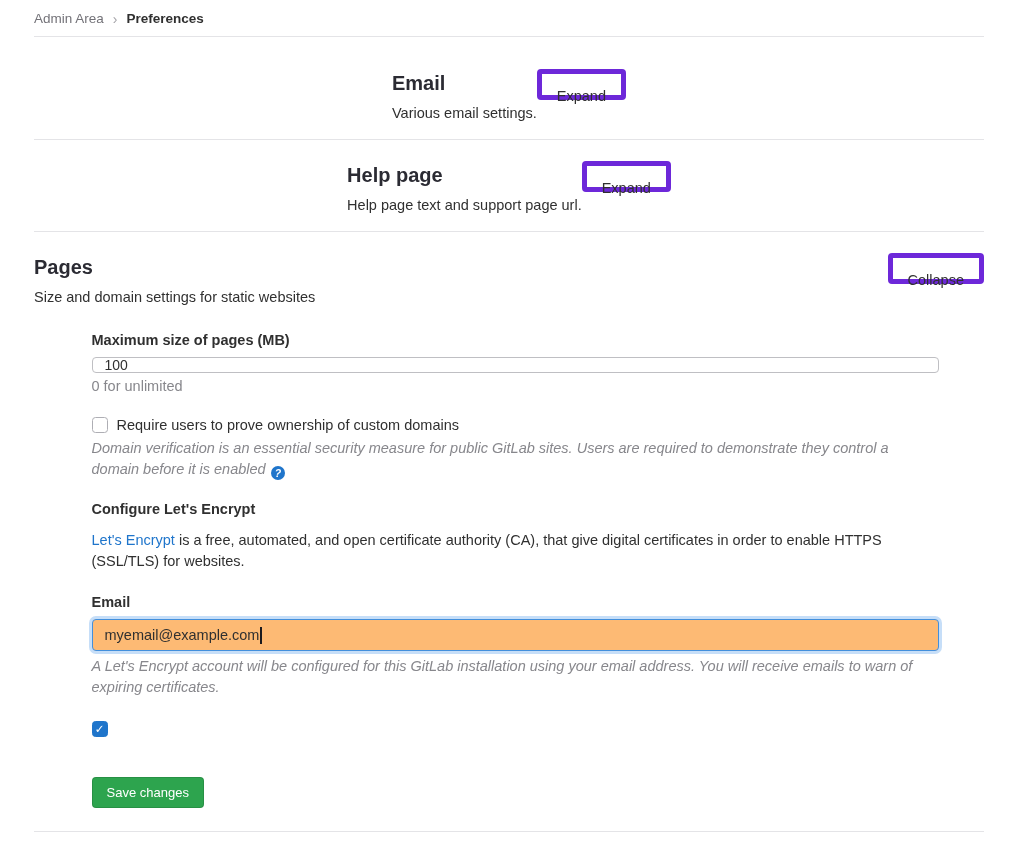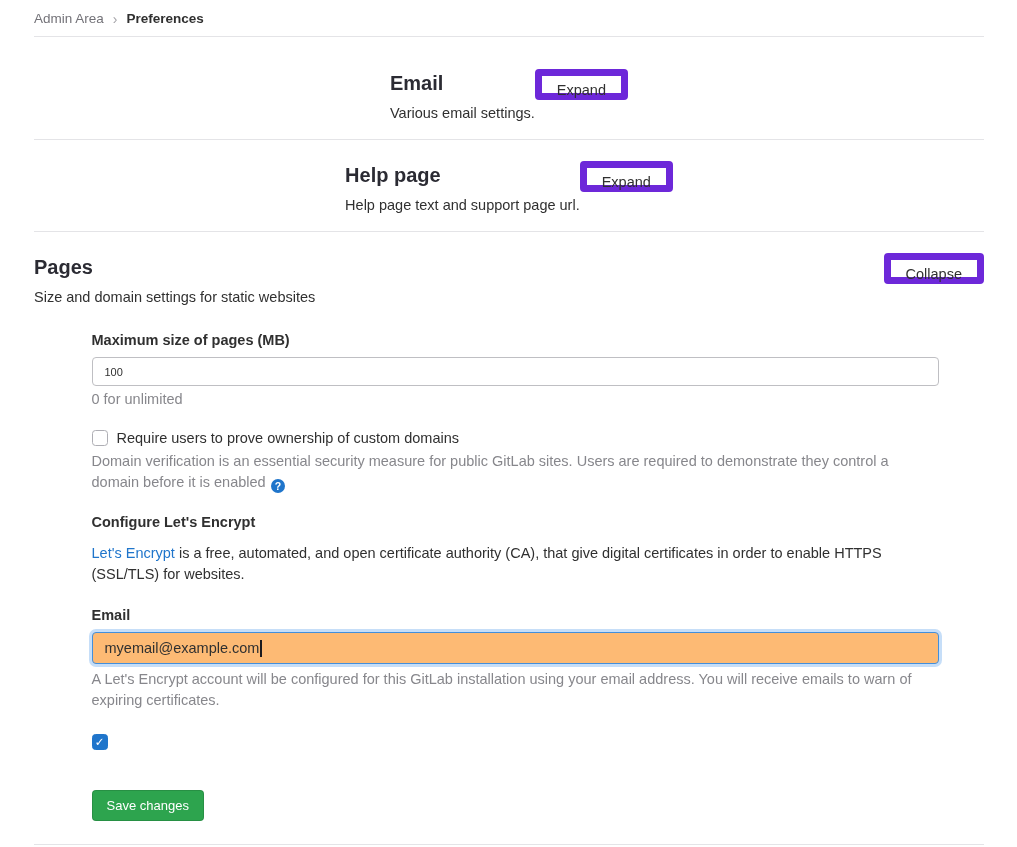--- a/index.html
+++ b/index.html
@@ -33,62 +33,62 @@
     border-bottom: 1px solid #e4e4e7;
   }
   .section.first { padding-top: 34px; }
   .section-info { max-width: 780px; }
   .section-title {
     margin: 0; font-size: 20px; font-weight: 700; line-height: 1.25; color: #2b2b33;
   }
   .section-desc { margin: 9px 0 0; color: #303030; }
   .toggle-btn {
     background: #fff;
-    border: 7px solid #6d28d9;
+    border: 5px solid #6d28d9;
     border-radius: 4px;
     color: #303030;
     font-family: inherit;
     font-size: 14.5px;
     height: 31px;
-    padding: 0 15px;
+    padding: 8px 15px;
     cursor: pointer;
     line-height: 29px;
     margin-top: -2px;
   }
 
   
   .pages-section { flex-wrap: wrap; padding-bottom: 23px; }
   .section-head { display: flex; justify-content: space-between; align-items: flex-start; width: 100%; }
   .settings-form { width: 847px; margin-top: 27px; margin-left: 12px; }
 
   .form-label { display: block; font-weight: 700; font-size: 14.5px; margin: 0 0 9px; }
   .text-input {
-    width: 100%; height: 29px;
+    width: 100%; height: 16px;
     border: 1px solid #bfbfc3; border-radius: 4px;
     padding: 0 12px;
-    font-family: inherit; font-size: 11px; color: #303030;
+    font-family: inherit; font-size: 14px; color: #303030;
     background: #fff;
     outline: none;
   }
   .fake-input {
     width: 100%; height: 32px;
     border-radius: 4px;
     padding: 0 12px;
     display: flex; align-items: center;
     background: #fdba74;
     cursor: text;
   }
   .fake-input.focused {
     border: 1px solid #428fdc;
     box-shadow: 0 0 0 3px #c6def8;
   }
   .caret { display: inline-block; width: 1.5px; height: 17px; background: #1b1b1f; margin-left: 1px; }
 
   .form-hint { margin: 5px 0 0; color: #87878c; }
-  .help-text { margin: 5px 0 0; color: #87878c; line-height: 21px; max-width: 847px; }
+  .help-text { margin: 5px 0 0; color: #87878c; line-height: 21px; max-width: 847px; font-style: italic; }
 
   .form-group { margin-top: 0; }
   .mt-23 { margin-top: 23px; }
   .mt-22 { margin-top: 22px; }
 
   .checkbox-row { display: flex; align-items: center; gap: 9px; }
   .checkbox {
     width: 16px; height: 16px; flex: 0 0 16px;
     border-radius: 3.5px;
     cursor: pointer;

